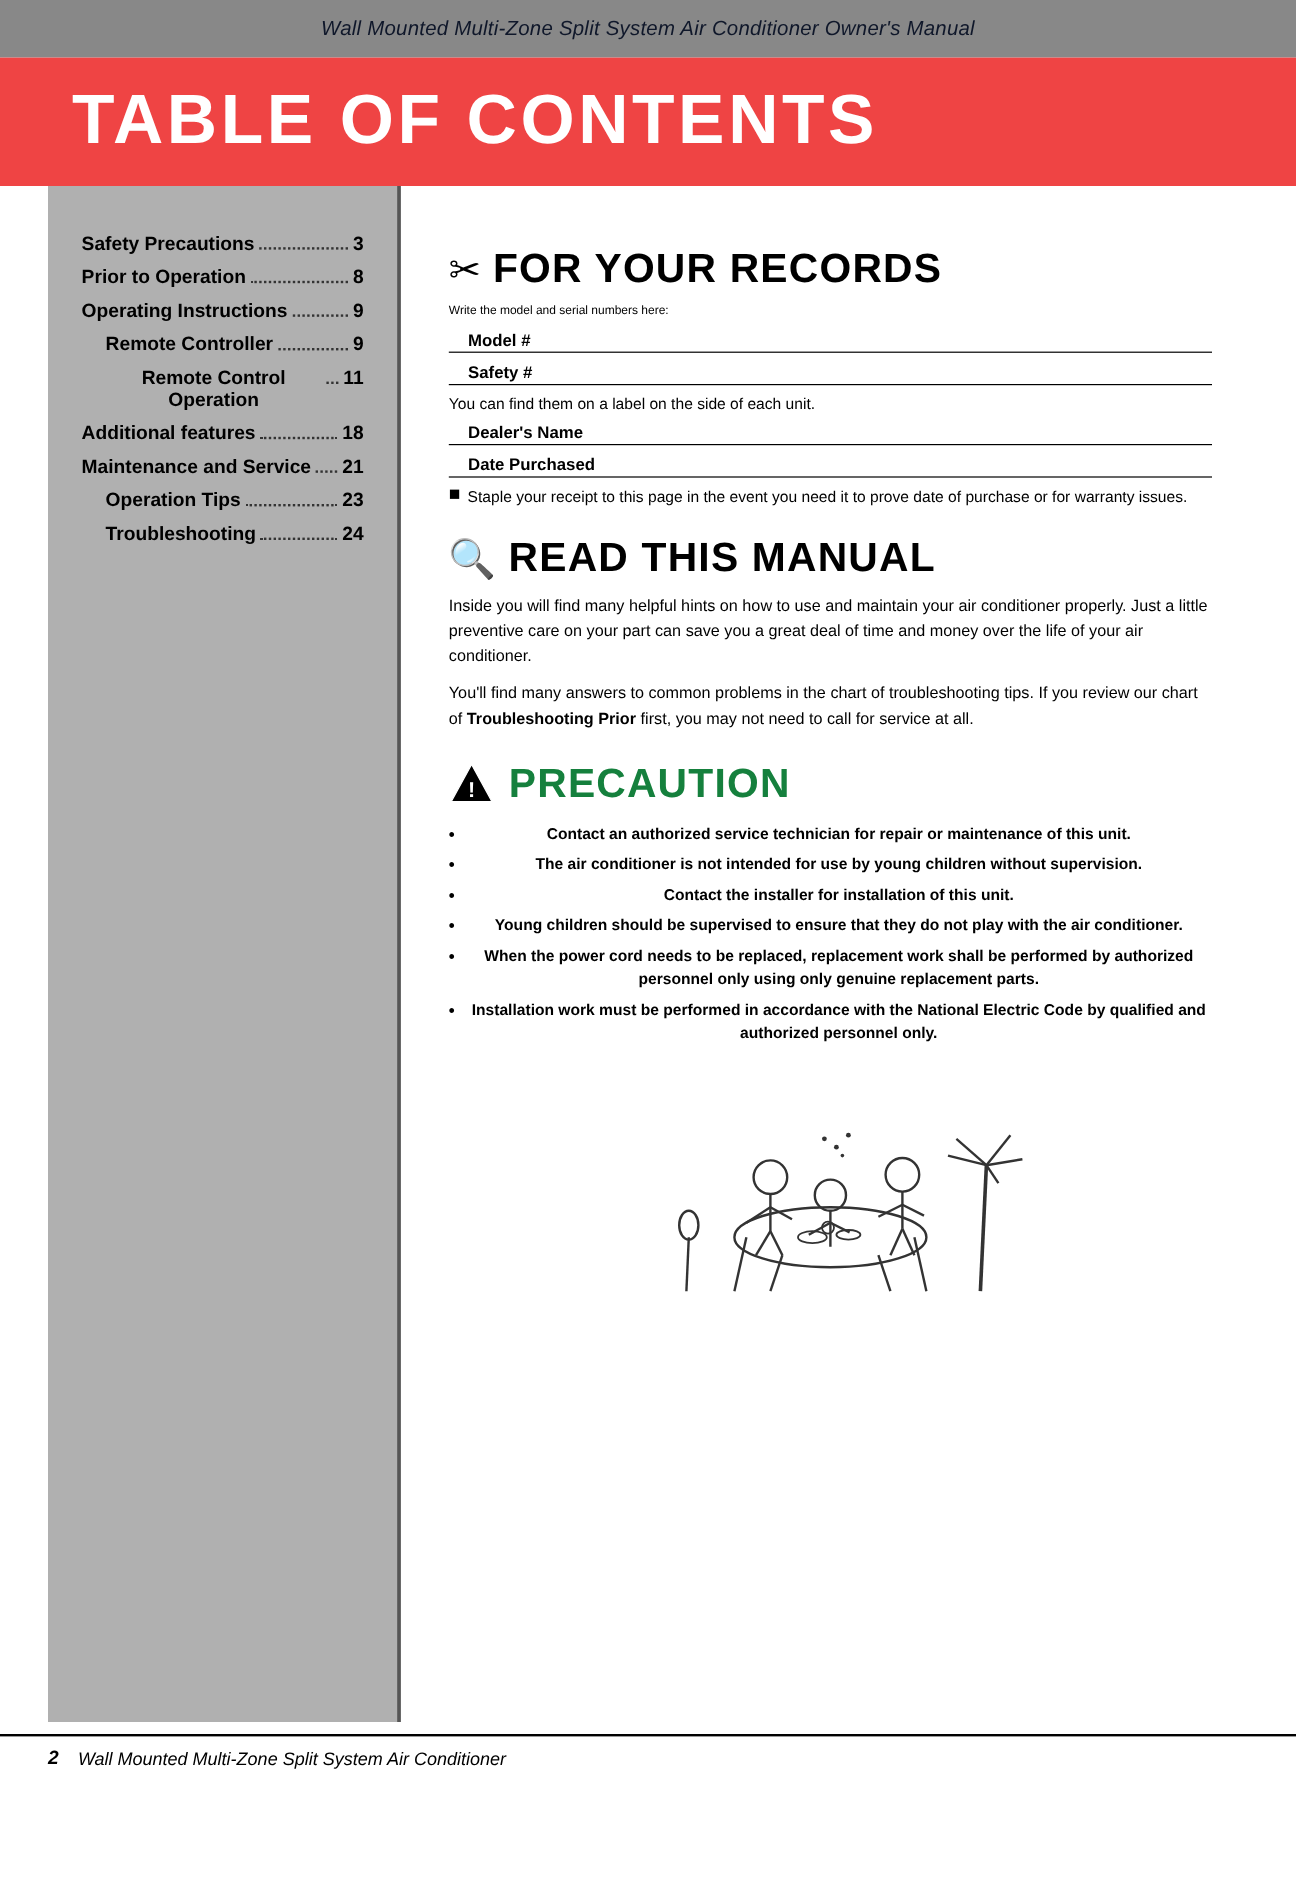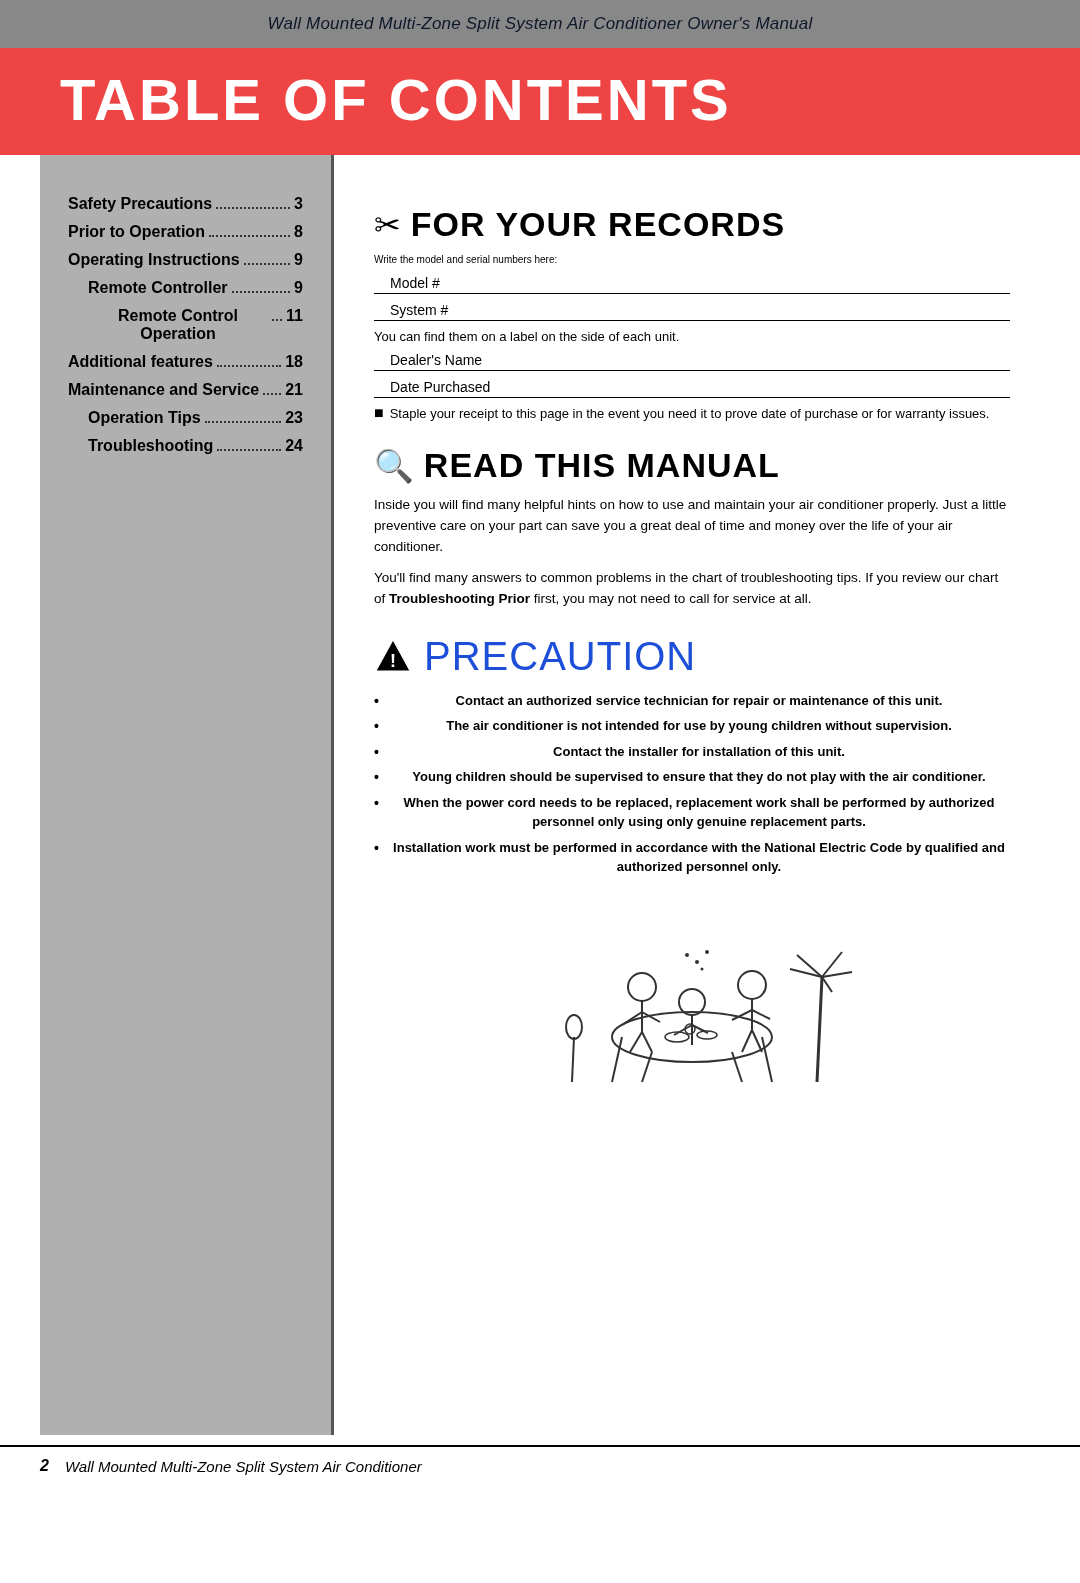--- a/index.html
+++ b/index.html
@@ -111,21 +111,21 @@
     }
     .records-intro {
       font-size: 10px;
       margin-bottom: 10px;
     }
     .records-field {
       margin-bottom: 6px;
     }
     .records-label {
       font-size: 14px;
-      font-weight: 400;
+      font-weight: 700;
       padding-left: 16px;
     }
     .records-line {
       border-bottom: 1px solid #000;
       width: 100%;
       margin-top: 2px;
       margin-bottom: 8px;
       height: 1px;
     }
     .records-note {
@@ -167,23 +167,23 @@
       align-items: center;
       gap: 12px;
       margin-bottom: 12px;
     }
     .precaution-icon {
       width: 38px;
       height: 38px;
       flex-shrink: 0;
     }
     .precaution-title {
-      font-size: 40px;
-      font-weight: 400;
-      color: #1d4ed8;
+      font-size: 34px;
+      font-weight: 700;
+      color: #15803d;
       text-transform: uppercase;
       letter-spacing: 1px;
     }
     .precaution-list {
       list-style: none;
       padding: 0;
     }
     .precaution-list li {
       font-size: 13px;
       font-weight: 700;
@@ -305,21 +305,21 @@
       <div class="section-heading">
         <span class="section-heading-icon">✂</span>
         <span class="section-heading-text">FOR YOUR RECORDS</span>
       </div>
       <p class="records-intro">Write the model and serial numbers here:</p>
       <div class="records-field">
         <div class="records-label">Model #</div>
         <div class="records-line"></div>
       </div>
       <div class="records-field">
-        <div class="records-label">System #</div>
+        <div class="records-label">Safety #</div>
         <div class="records-line"></div>
       </div>
       <p class="records-note">You can find them on a label on the side of each unit.</p>
       <div class="records-field">
         <div class="records-label">Dealer's Name</div>
         <div class="records-line"></div>
       </div>
       <div class="records-field">
         <div class="records-label">Date Purchased</div>
         <div class="records-line"></div>

